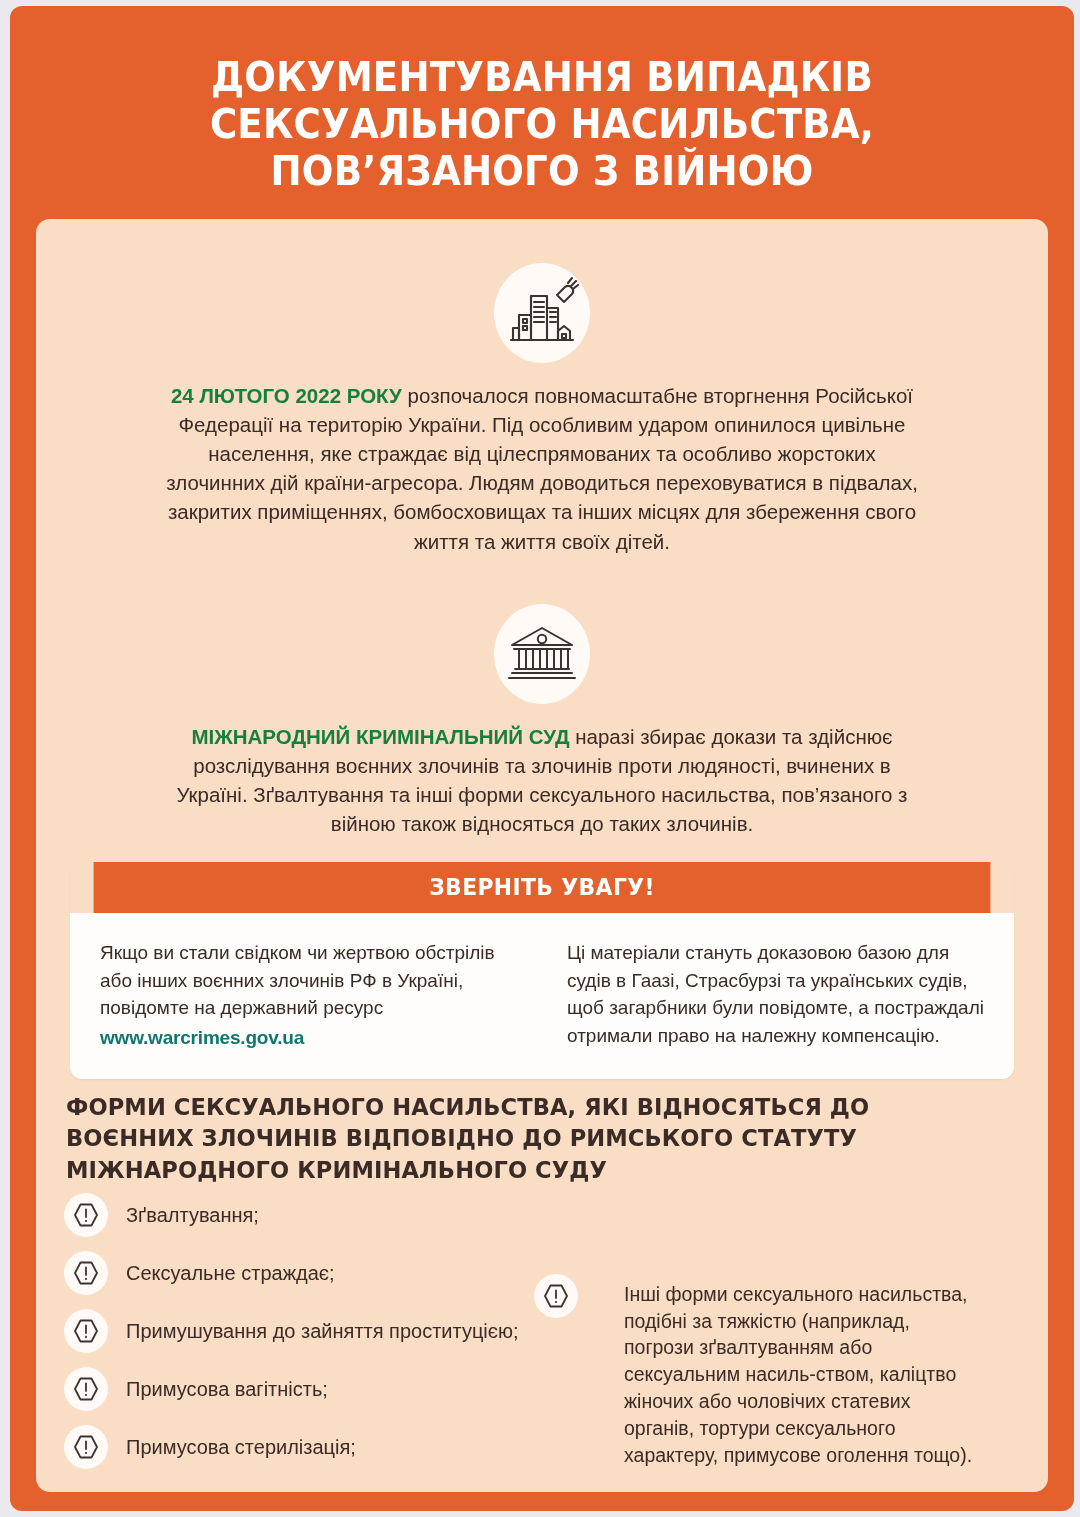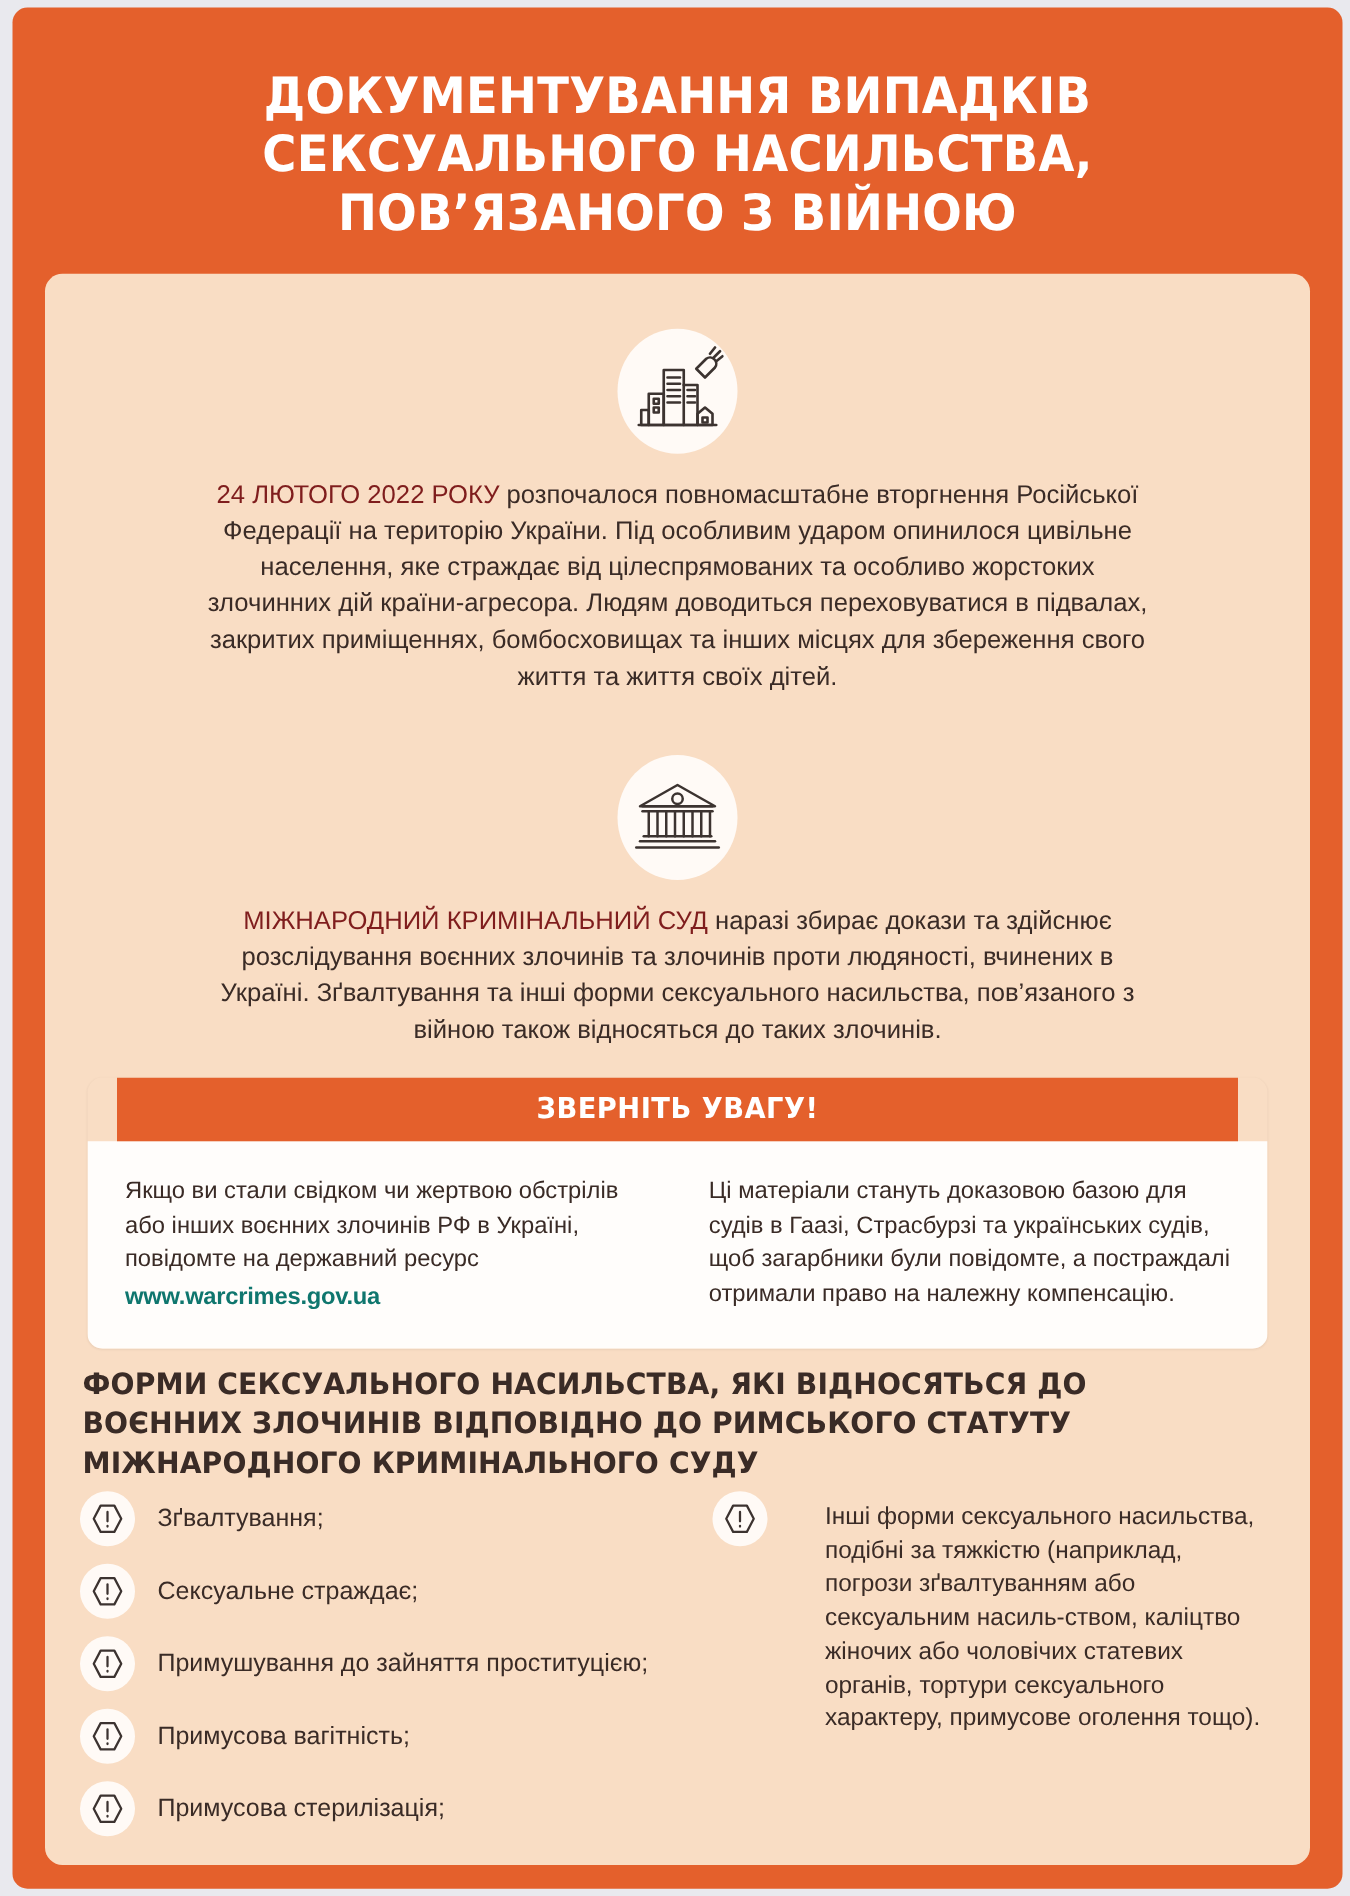--- a/index.html
+++ b/index.html
@@ -75,22 +75,22 @@
   
   .para {
     margin: 18px auto 0 auto;
     max-width: 760px;
     text-align: center;
     color: #3a2b26;
     font-size: 20.5px;
     line-height: 1.42;
   }
   .para b {
-    font-weight: normal;
-    color: #7f1d1d;
+    font-weight: bold;
+    color: #15803d;
   }
 
   
   .attention {
     position: absolute;
     left: 34px;
     top: 643px;
     width: 944px;
     border-radius: 12px;
     overflow: hidden;
@@ -145,21 +145,21 @@
     transform-origin: left center;
   }
 
   
   .columns {
     position: absolute;
     left: 28px;
     top: 978px;
     width: 956px;
     display: flex;
-    gap: 36px;
+    align-items: flex-end;
   }
   .col-left  { width: 470px; }
   .col-right { width: 450px; }
 
   .bullet {
     display: flex;
     align-items: flex-start;
     gap: 18px;
     margin-bottom: 18px;
   }

